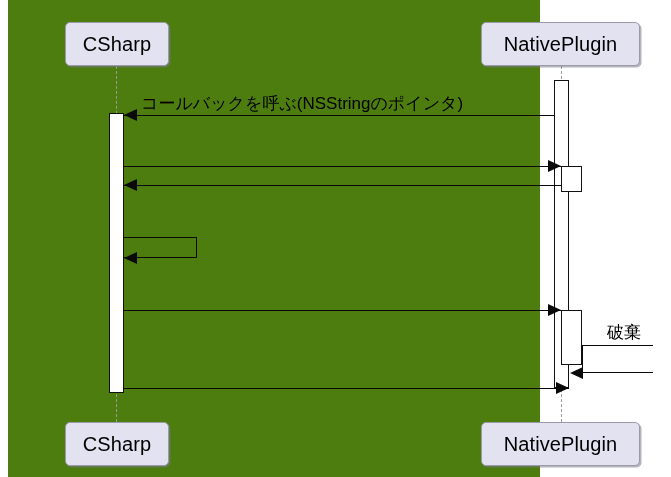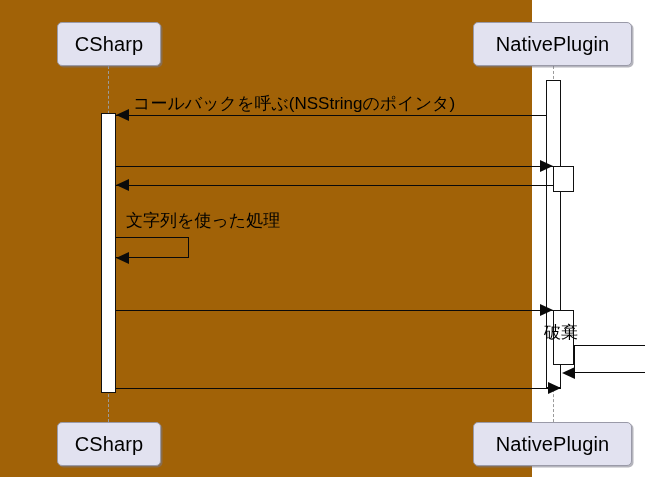--- a/index.html
+++ b/index.html
@@ -10,21 +10,22 @@
   body {
     font-family: "Liberation Sans", "DejaVu Sans", sans-serif;
     width: 671px;
     height: 477px;
     overflow: hidden;
   }
   #diagram {
     position: relative;
     width: 532px;
     height: 477px;
-    background: #a16207;
+    background: #4d7c0f;
+    margin-left: 8px;
   }
   
   .participant {
     position: absolute;
     box-sizing: border-box;
     background: #e2e2f0;
     border: 1px solid #9a9aa8;
     border-radius: 5px;
     box-shadow: 1.5px 1.5px 0 rgba(120,120,135,0.55);
     display: flex;
@@ -109,28 +110,27 @@
   <div class="msg-label" style="left:133px; top:95px;text-align:center;">コールバックを呼ぶ(NSStringのポインタ)</div>
   <div class="msg-line" style="left:116px; top:115px; width:430px;"></div>
   <div class="arrow-head left" style="left:116px; top:109px;"></div>
 
   <div class="msg-line" style="left:116px; top:166px; width:437px;"></div>
   <div class="arrow-head right" style="left:540px; top:160px;"></div>
 
   <div class="msg-line" style="left:116px; top:185px; width:437px;"></div>
   <div class="arrow-head left" style="left:116px; top:179px;"></div>
 
-  <div class="msg-label" style="left:126px; top:212px;">文字列を使った処理</div>
   <div class="self-loop" style="left:116px; top:237px; width:73px; height:21px;"></div>
   <div class="arrow-head left" style="left:116px; top:252px;"></div>
 
   <div class="msg-line" style="left:116px; top:310px; width:437px;"></div>
   <div class="arrow-head right" style="left:540px; top:304px;"></div>
 
-  <div class="msg-label" style="left:544px; top:324px;">破棄</div>
+  <div class="msg-label" style="left:599px; top:324px;">破棄</div>
   <div class="self-loop mirror" style="left:574px; top:345px; width:71px; height:28px;"></div>
   <div class="arrow-head left" style="left:562px; top:367px;"></div>
 
   <div class="msg-line" style="left:116px; top:388px; width:445px;"></div>
   <div class="arrow-head right" style="left:548px; top:382px;"></div>
 
   <div class="participant" style="left:57px; top:422px; width:104px; height:44px;">
     <span>CSharp</span>
   </div>
   <div class="participant" style="left:473px; top:422px; width:159px; height:44px;">

